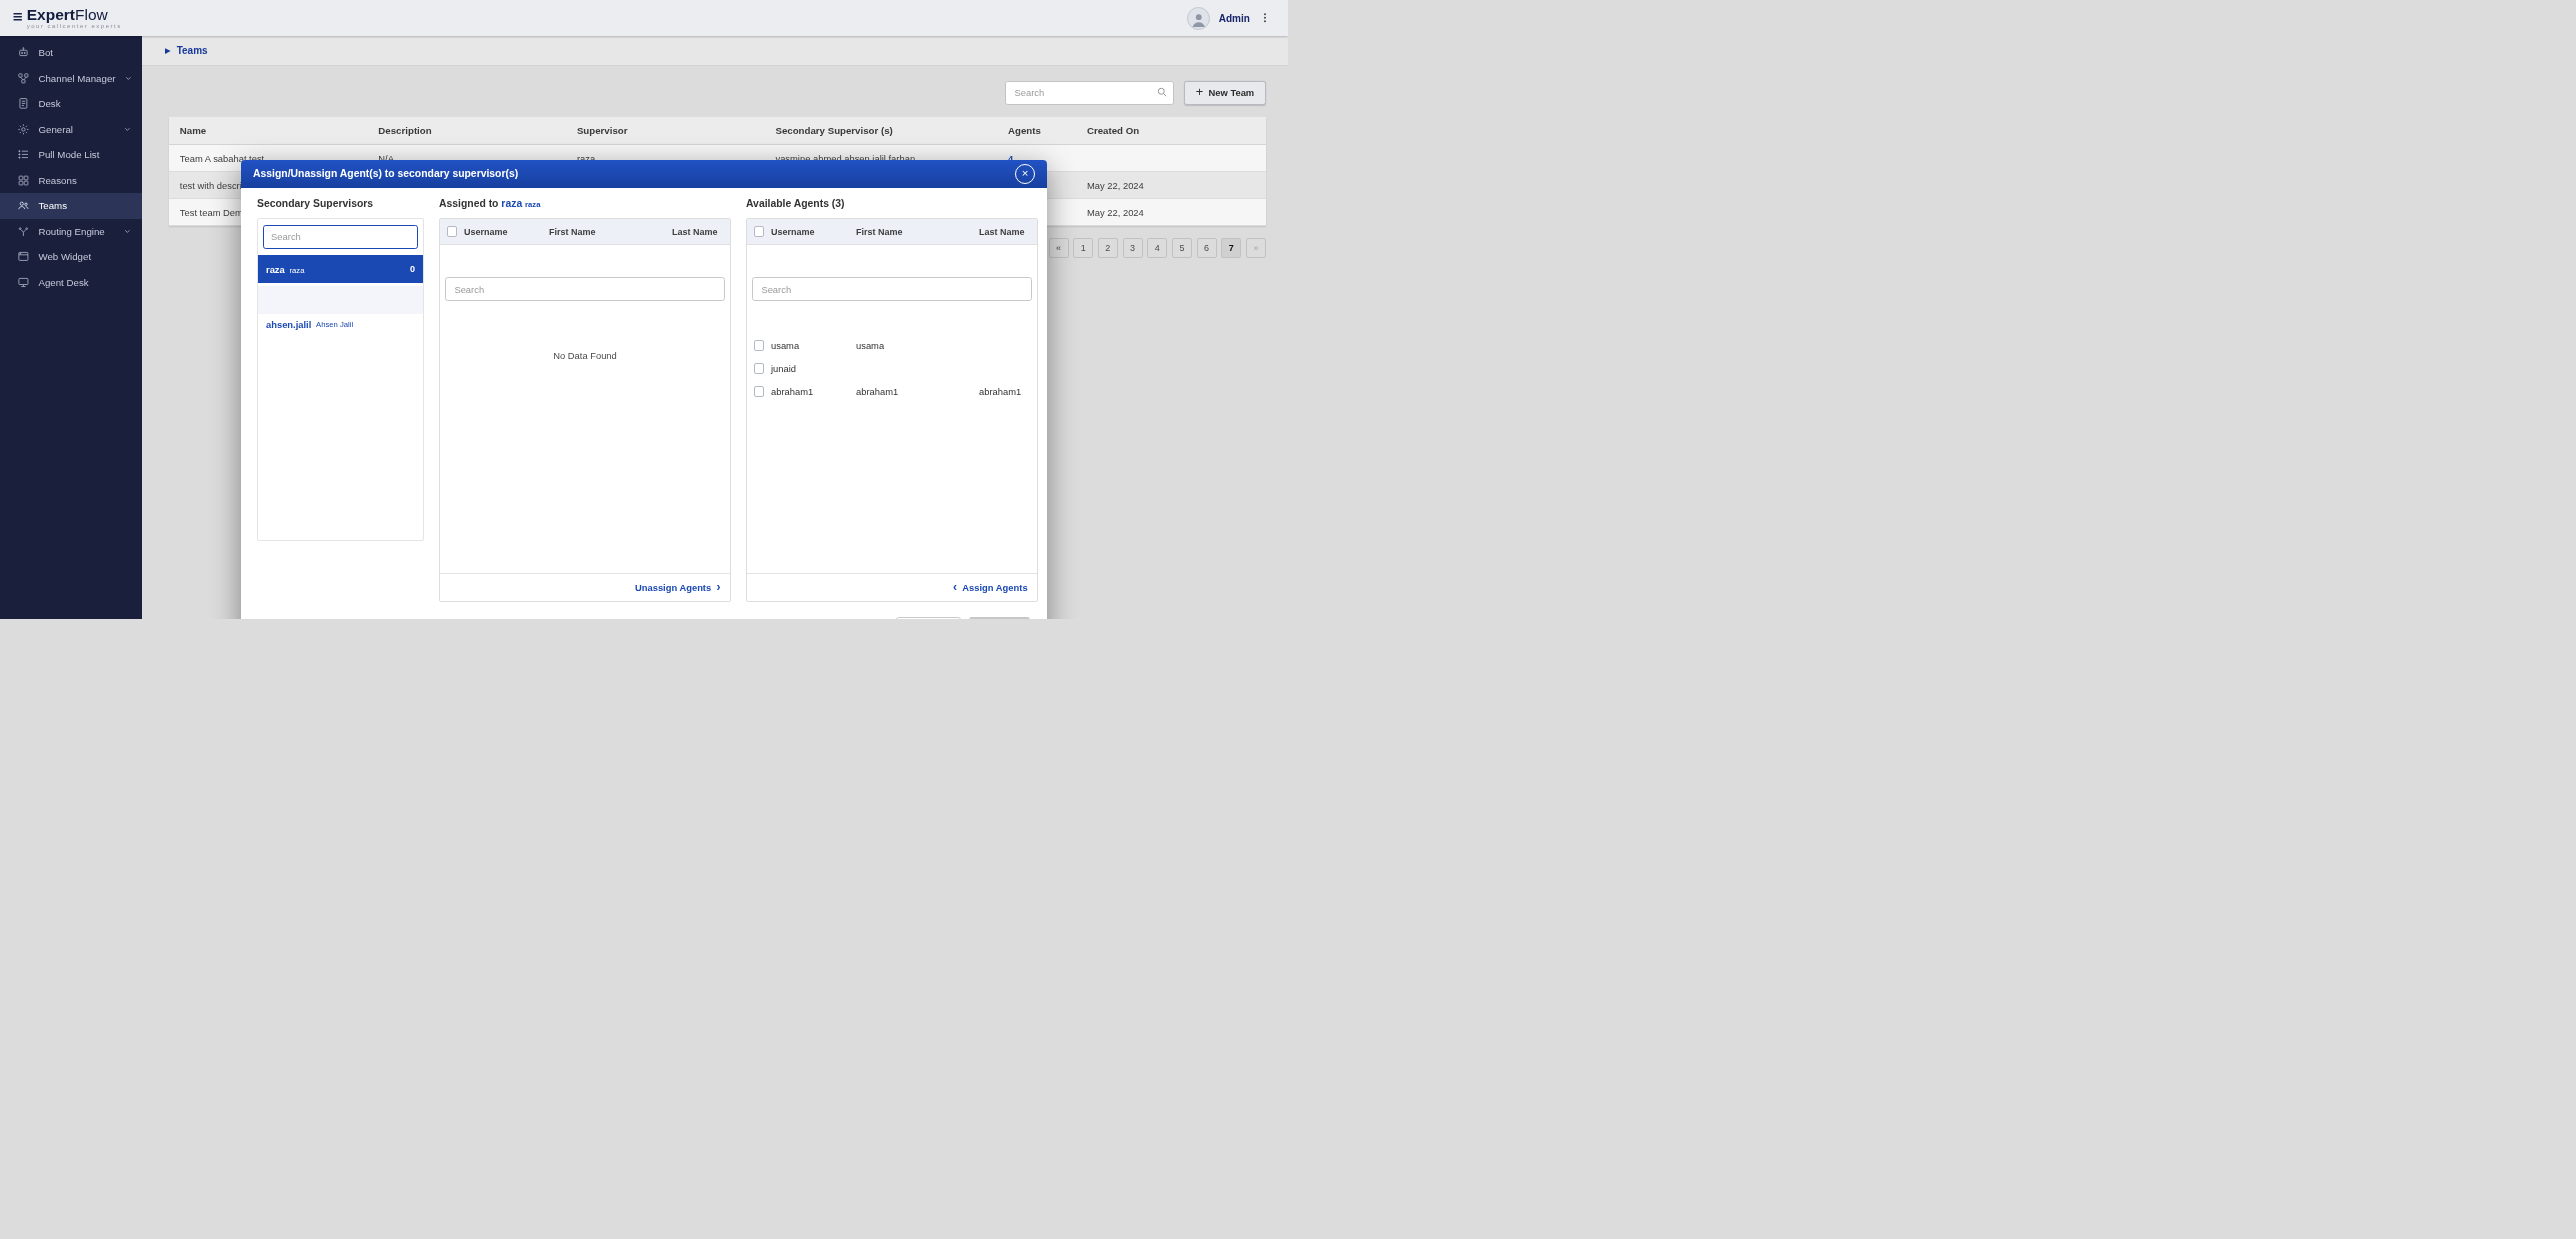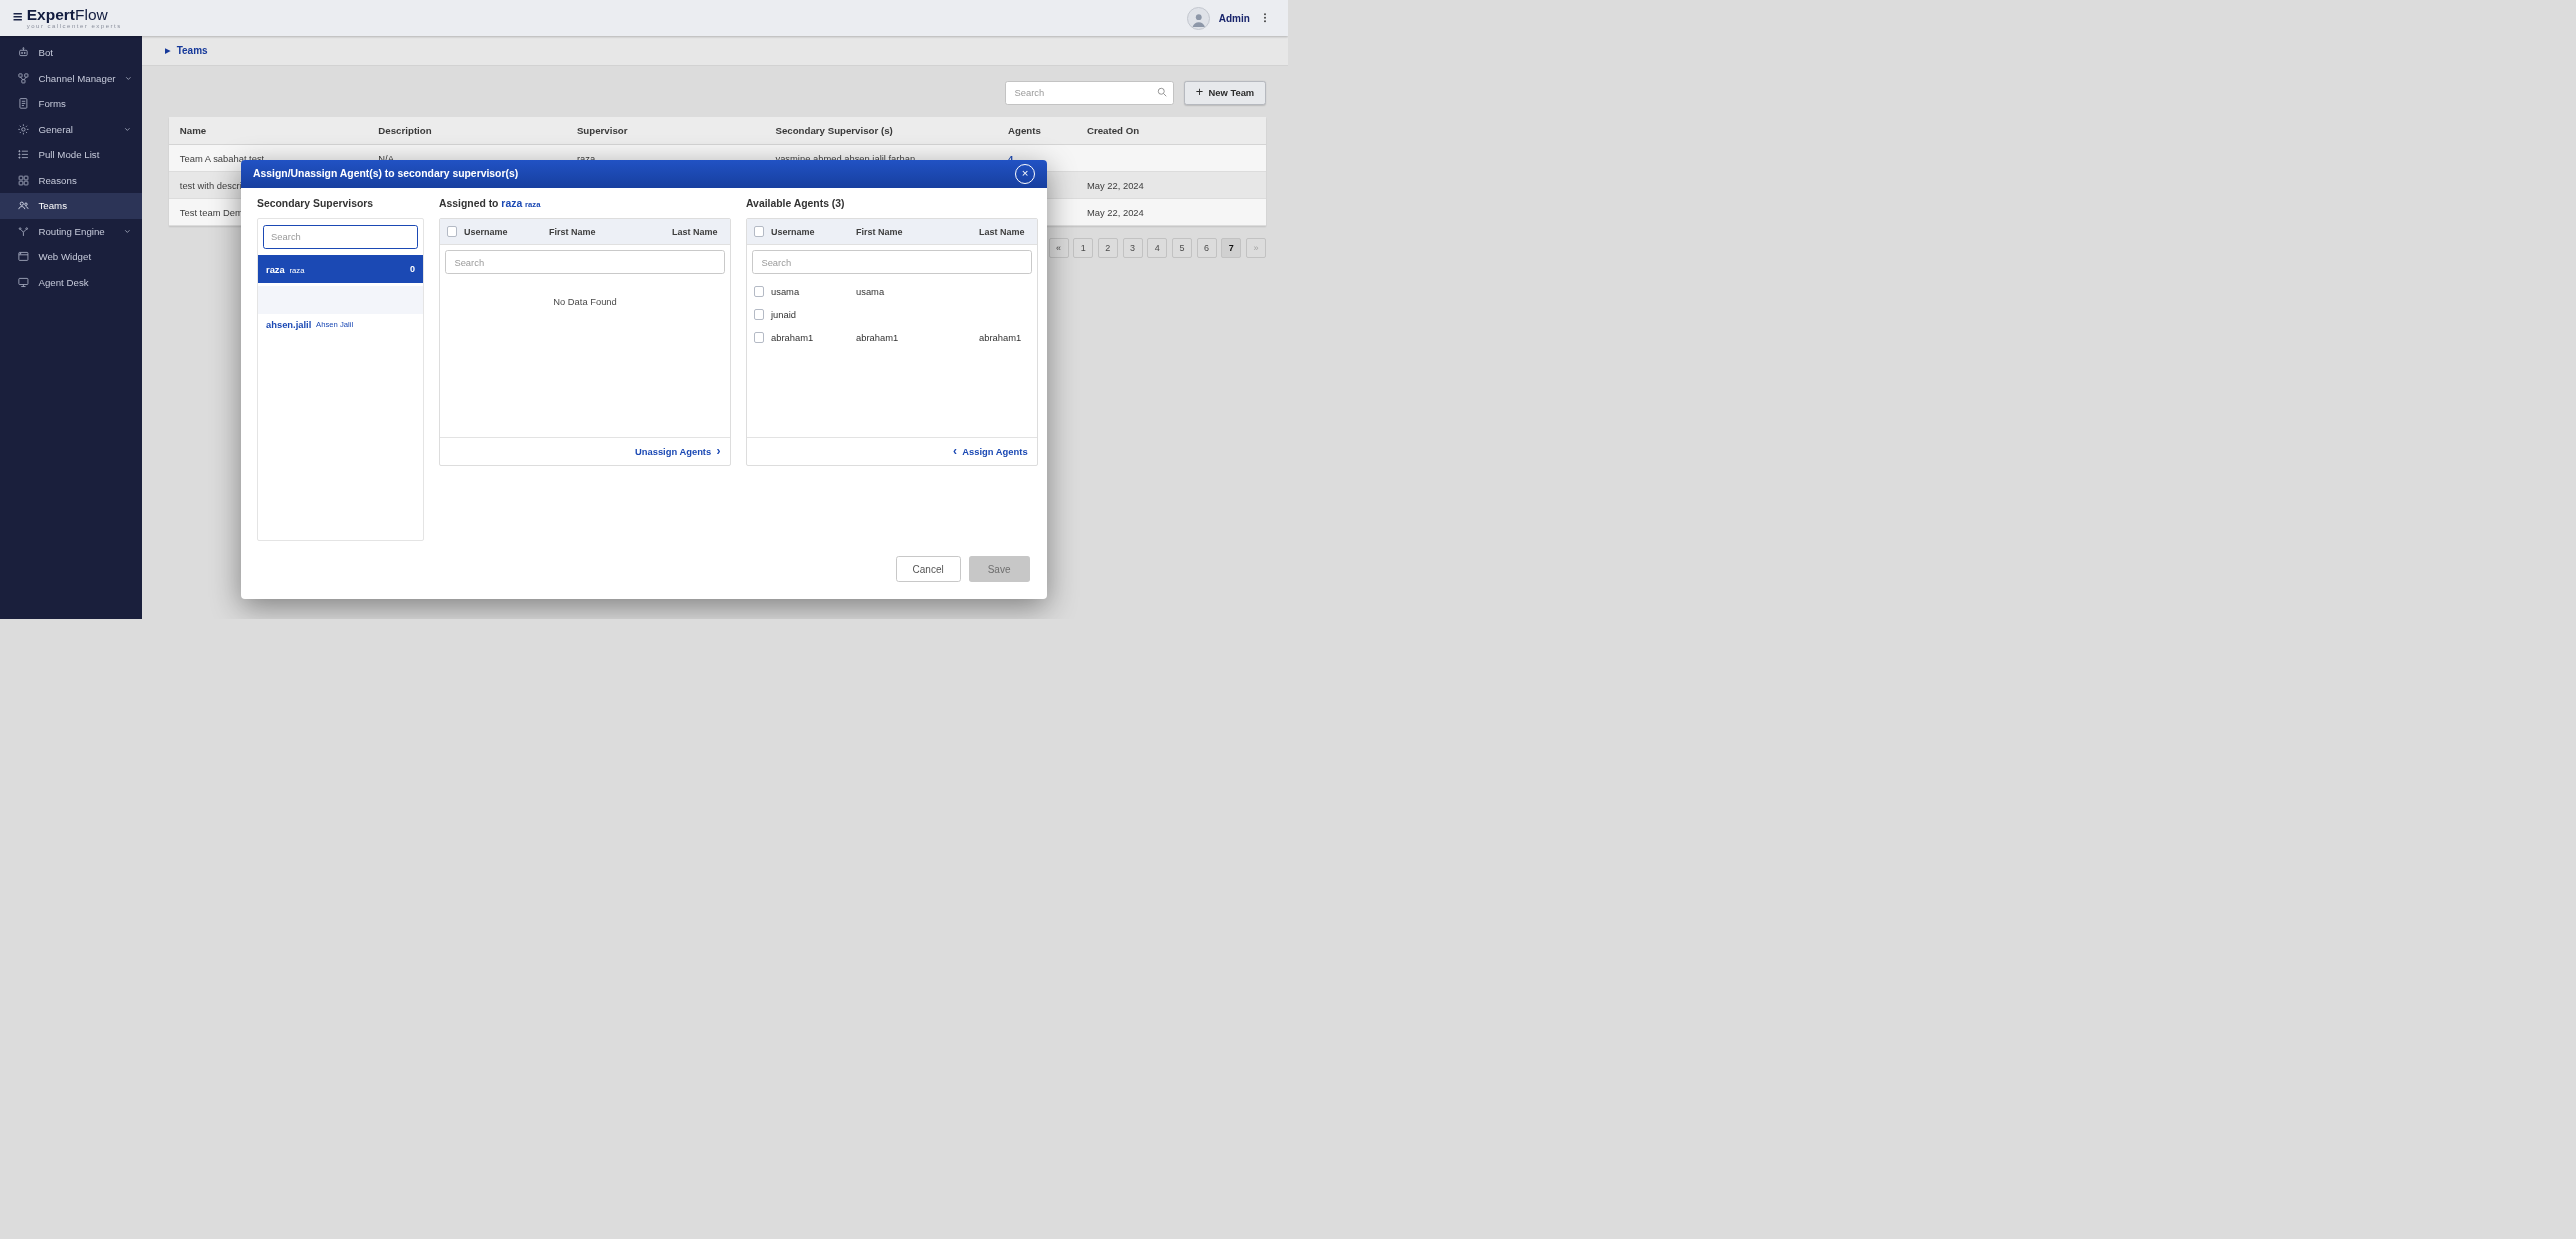--- a/index.html
+++ b/index.html
@@ -93,21 +93,21 @@
   .sup-item { height:28px; display:flex; align-items:center; padding:0 8px; cursor:pointer; margin-bottom:2.7px; }
   .sup-item.selected { background:#1b49b4; color:#fff; }
   .sup-item.selected .uname, .sup-item.selected .fname, .sup-item.selected .badge { color:#fff; }
   .sup-item.plain { background:#f3f5fa; }
   .sup-item .uname { font-weight:700; font-size:9.4px; }
   .sup-item .fname { font-size:7.7px; margin-left:4.7px; margin-top:1.3px; }
   .sup-item.plain .uname, .sup-item.plain .fname { color:#1b49b4;margin-top:48px; }
   .sup-item .badge { margin-left:auto; font-size:9px; font-weight:700; }
 
   .col-agents { width:292px; flex-shrink:0; display:flex; flex-direction:column; }
-  .col-panel { border:0.7px solid #dddddd; border-radius:2px; height:248px; display:flex; flex-direction:column; overflow:hidden; background:#fff; }
+  .col-panel { border:0.7px solid #dddddd; border-radius:2px; height:384px; display:flex; flex-direction:column; overflow:hidden; background:#fff;gap:27px; }
   .panel-head { background:#edf0f6; border-bottom:0.7px solid #e0e0e0; display:flex; align-items:center; height:25.5px;
                 font-size:9px; font-weight:700; color:#3e3e3e; }
   .cb-col { width:24px; display:flex; justify-content:center; flex-shrink:0; }
   .c-user { width:85px; flex-shrink:0; }
   .c-first { width:91px; flex-shrink:0; }
   .c-last { flex:1;margin-left:32px; }
   .checkbox { width:10.8px; height:10.8px; border:1px solid #b4bac5; border-radius:2px; background:#fff; cursor:pointer; }
   .panel-search { padding:5.4px; }
   .panel-search input { width:100%; height:24px; border:0.7px solid #c9c9c9; border-radius:2.7px; padding:0 8px;
                         font-size:9.4px; color:#333; font-family:inherit; outline:none; }
@@ -196,21 +196,21 @@
       </div>
       <div class="side-item">
         <span class="icon">
             <svg width="12.8" height="12.8" viewBox="0 0 24 24" fill="none" stroke="currentColor" stroke-width="1.6">
               <rect x="5.5" y="3" width="13" height="18" rx="1.5"></rect>
               <line x1="9" y1="8" x2="15.5" y2="8"></line>
               <line x1="9" y1="12" x2="15.5" y2="12"></line>
               <line x1="9" y1="16" x2="13" y2="16"></line>
             </svg>
           </span>
-        <span class="lbl">Forms</span>
+        <span class="lbl">Desk</span>
       </div>
       <div class="side-item">
         <span class="icon">
             <svg width="12.8" height="12.8" viewBox="0 0 24 24" fill="none" stroke="currentColor" stroke-width="1.6">
               <circle cx="12" cy="12" r="3.2"></circle>
               <path d="M12 2.5v3M12 18.5v3M2.5 12h3M18.5 12h3M5.2 5.2l2.1 2.1M16.7 16.7l2.1 2.1M18.8 5.2l-2.1 2.1M7.3 16.7l-2.1 2.1"></path>
             </svg>
           </span>
         <span class="lbl">General</span>
         <span class="chev">

